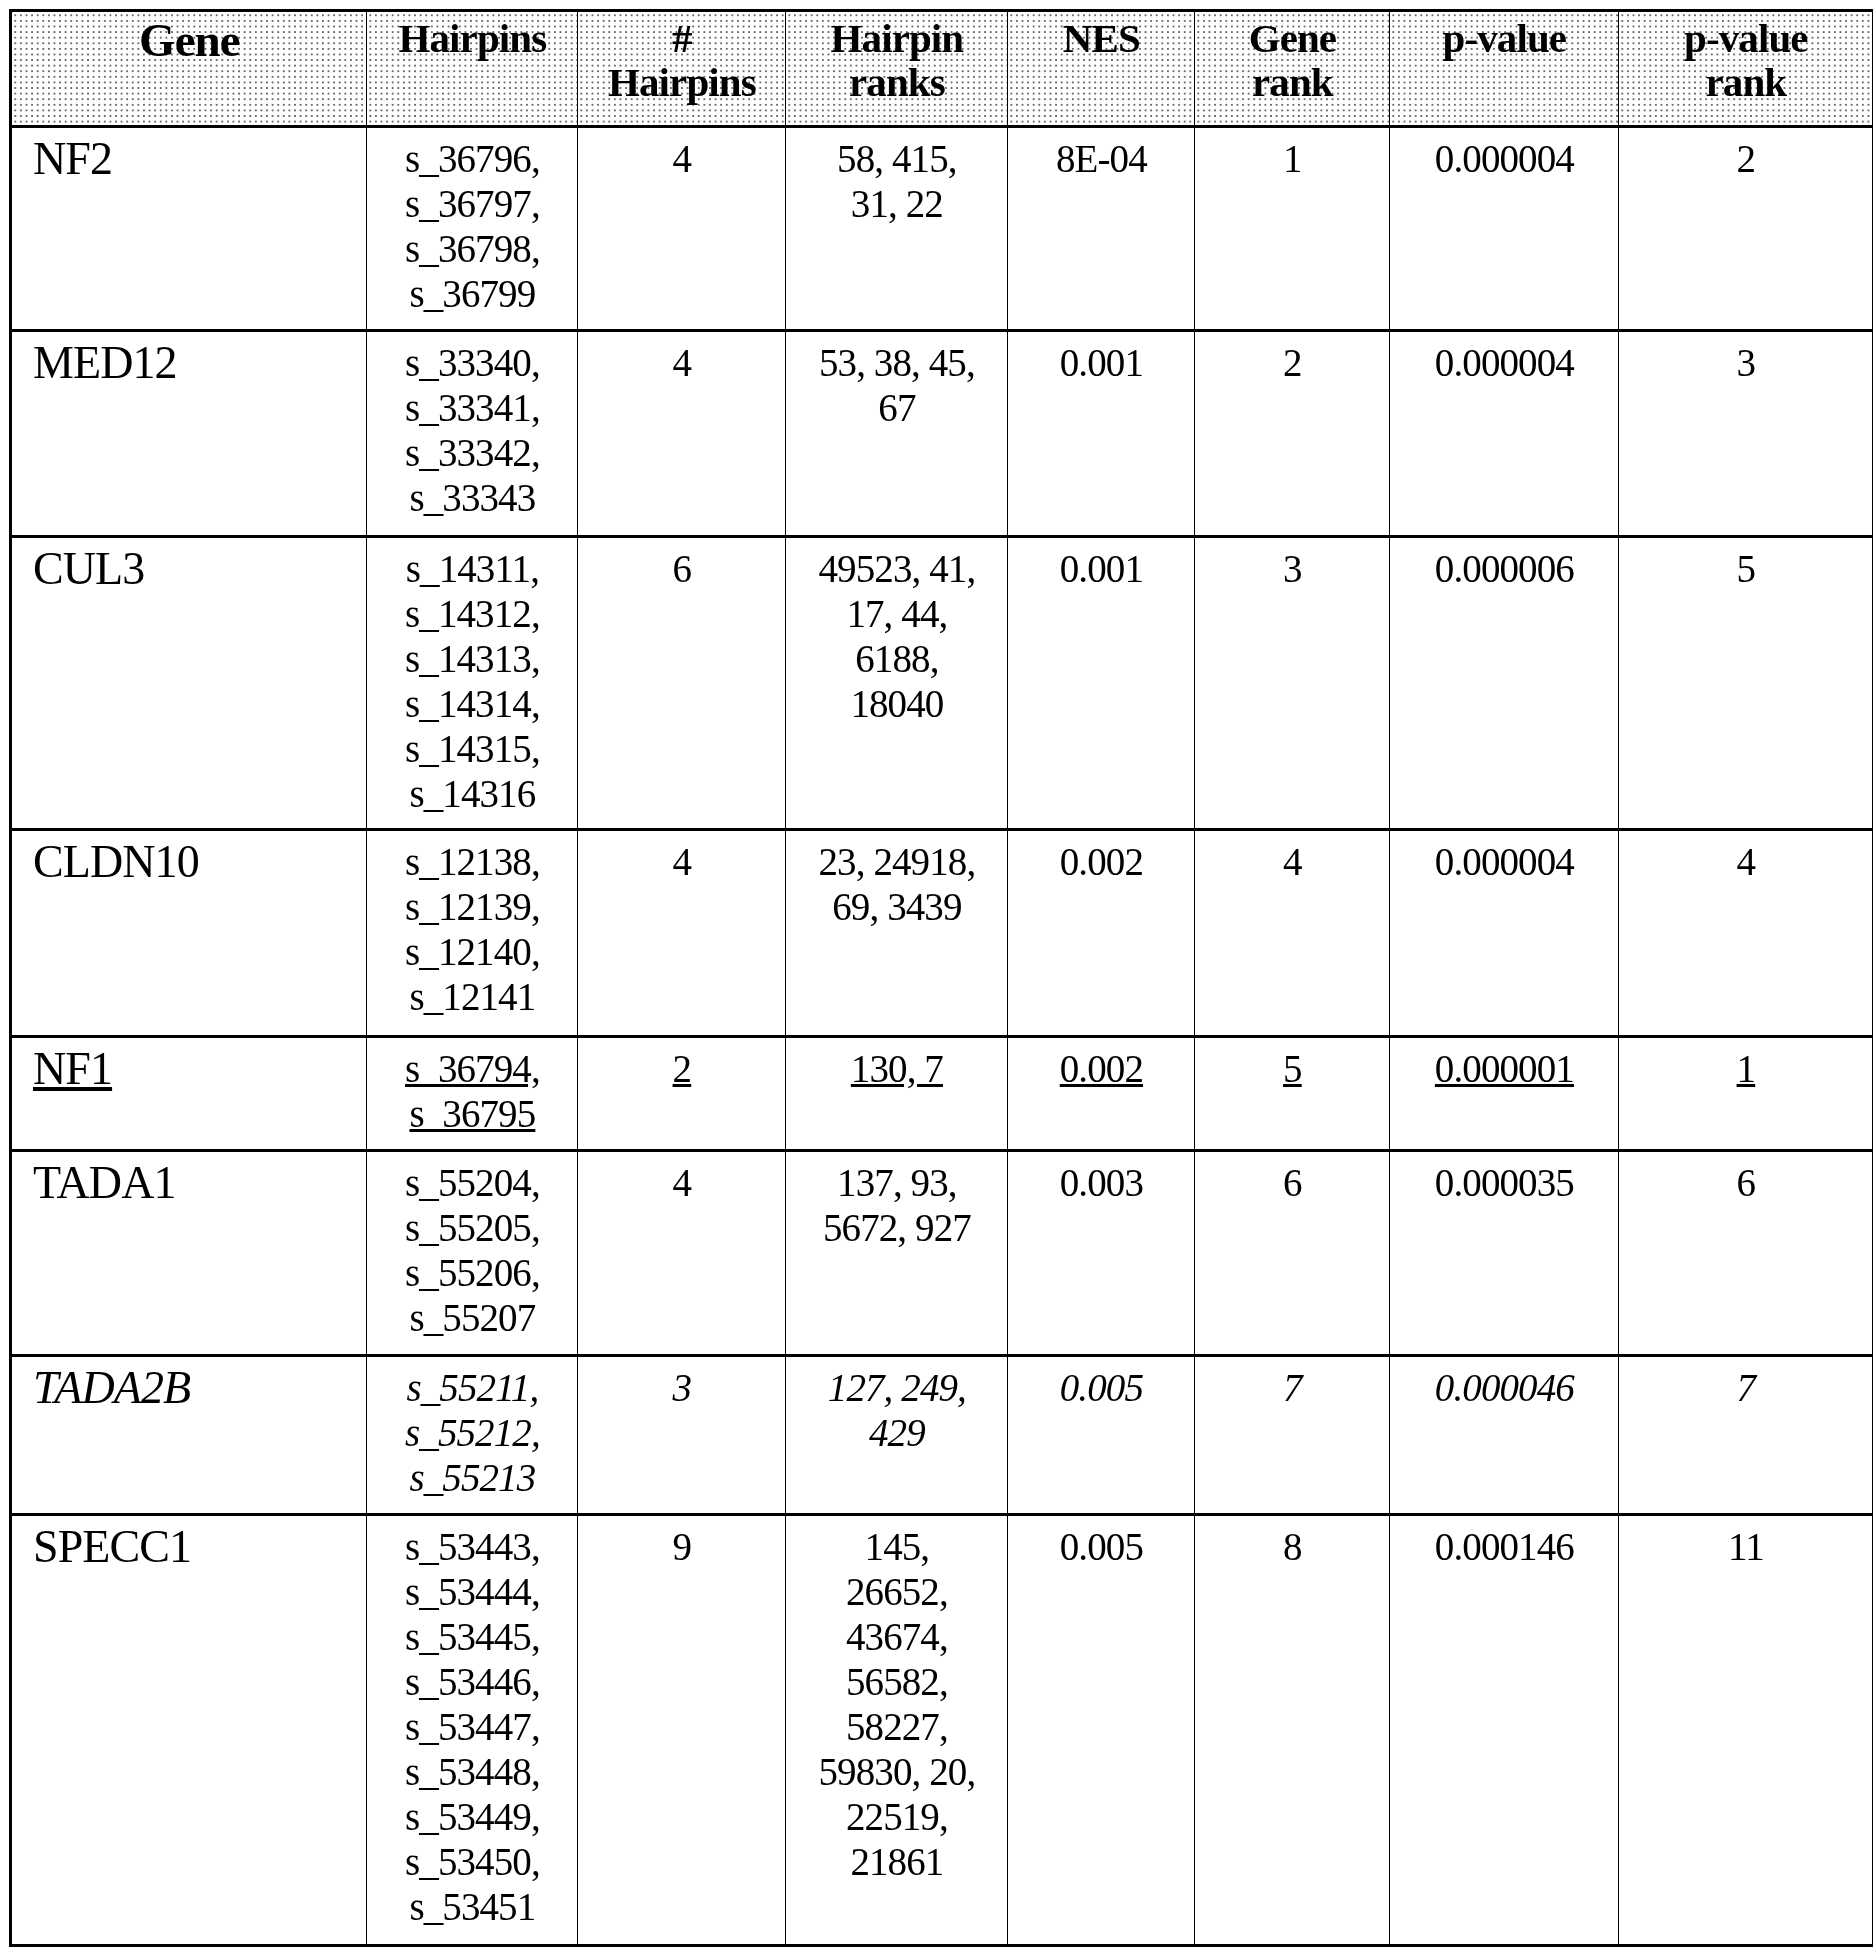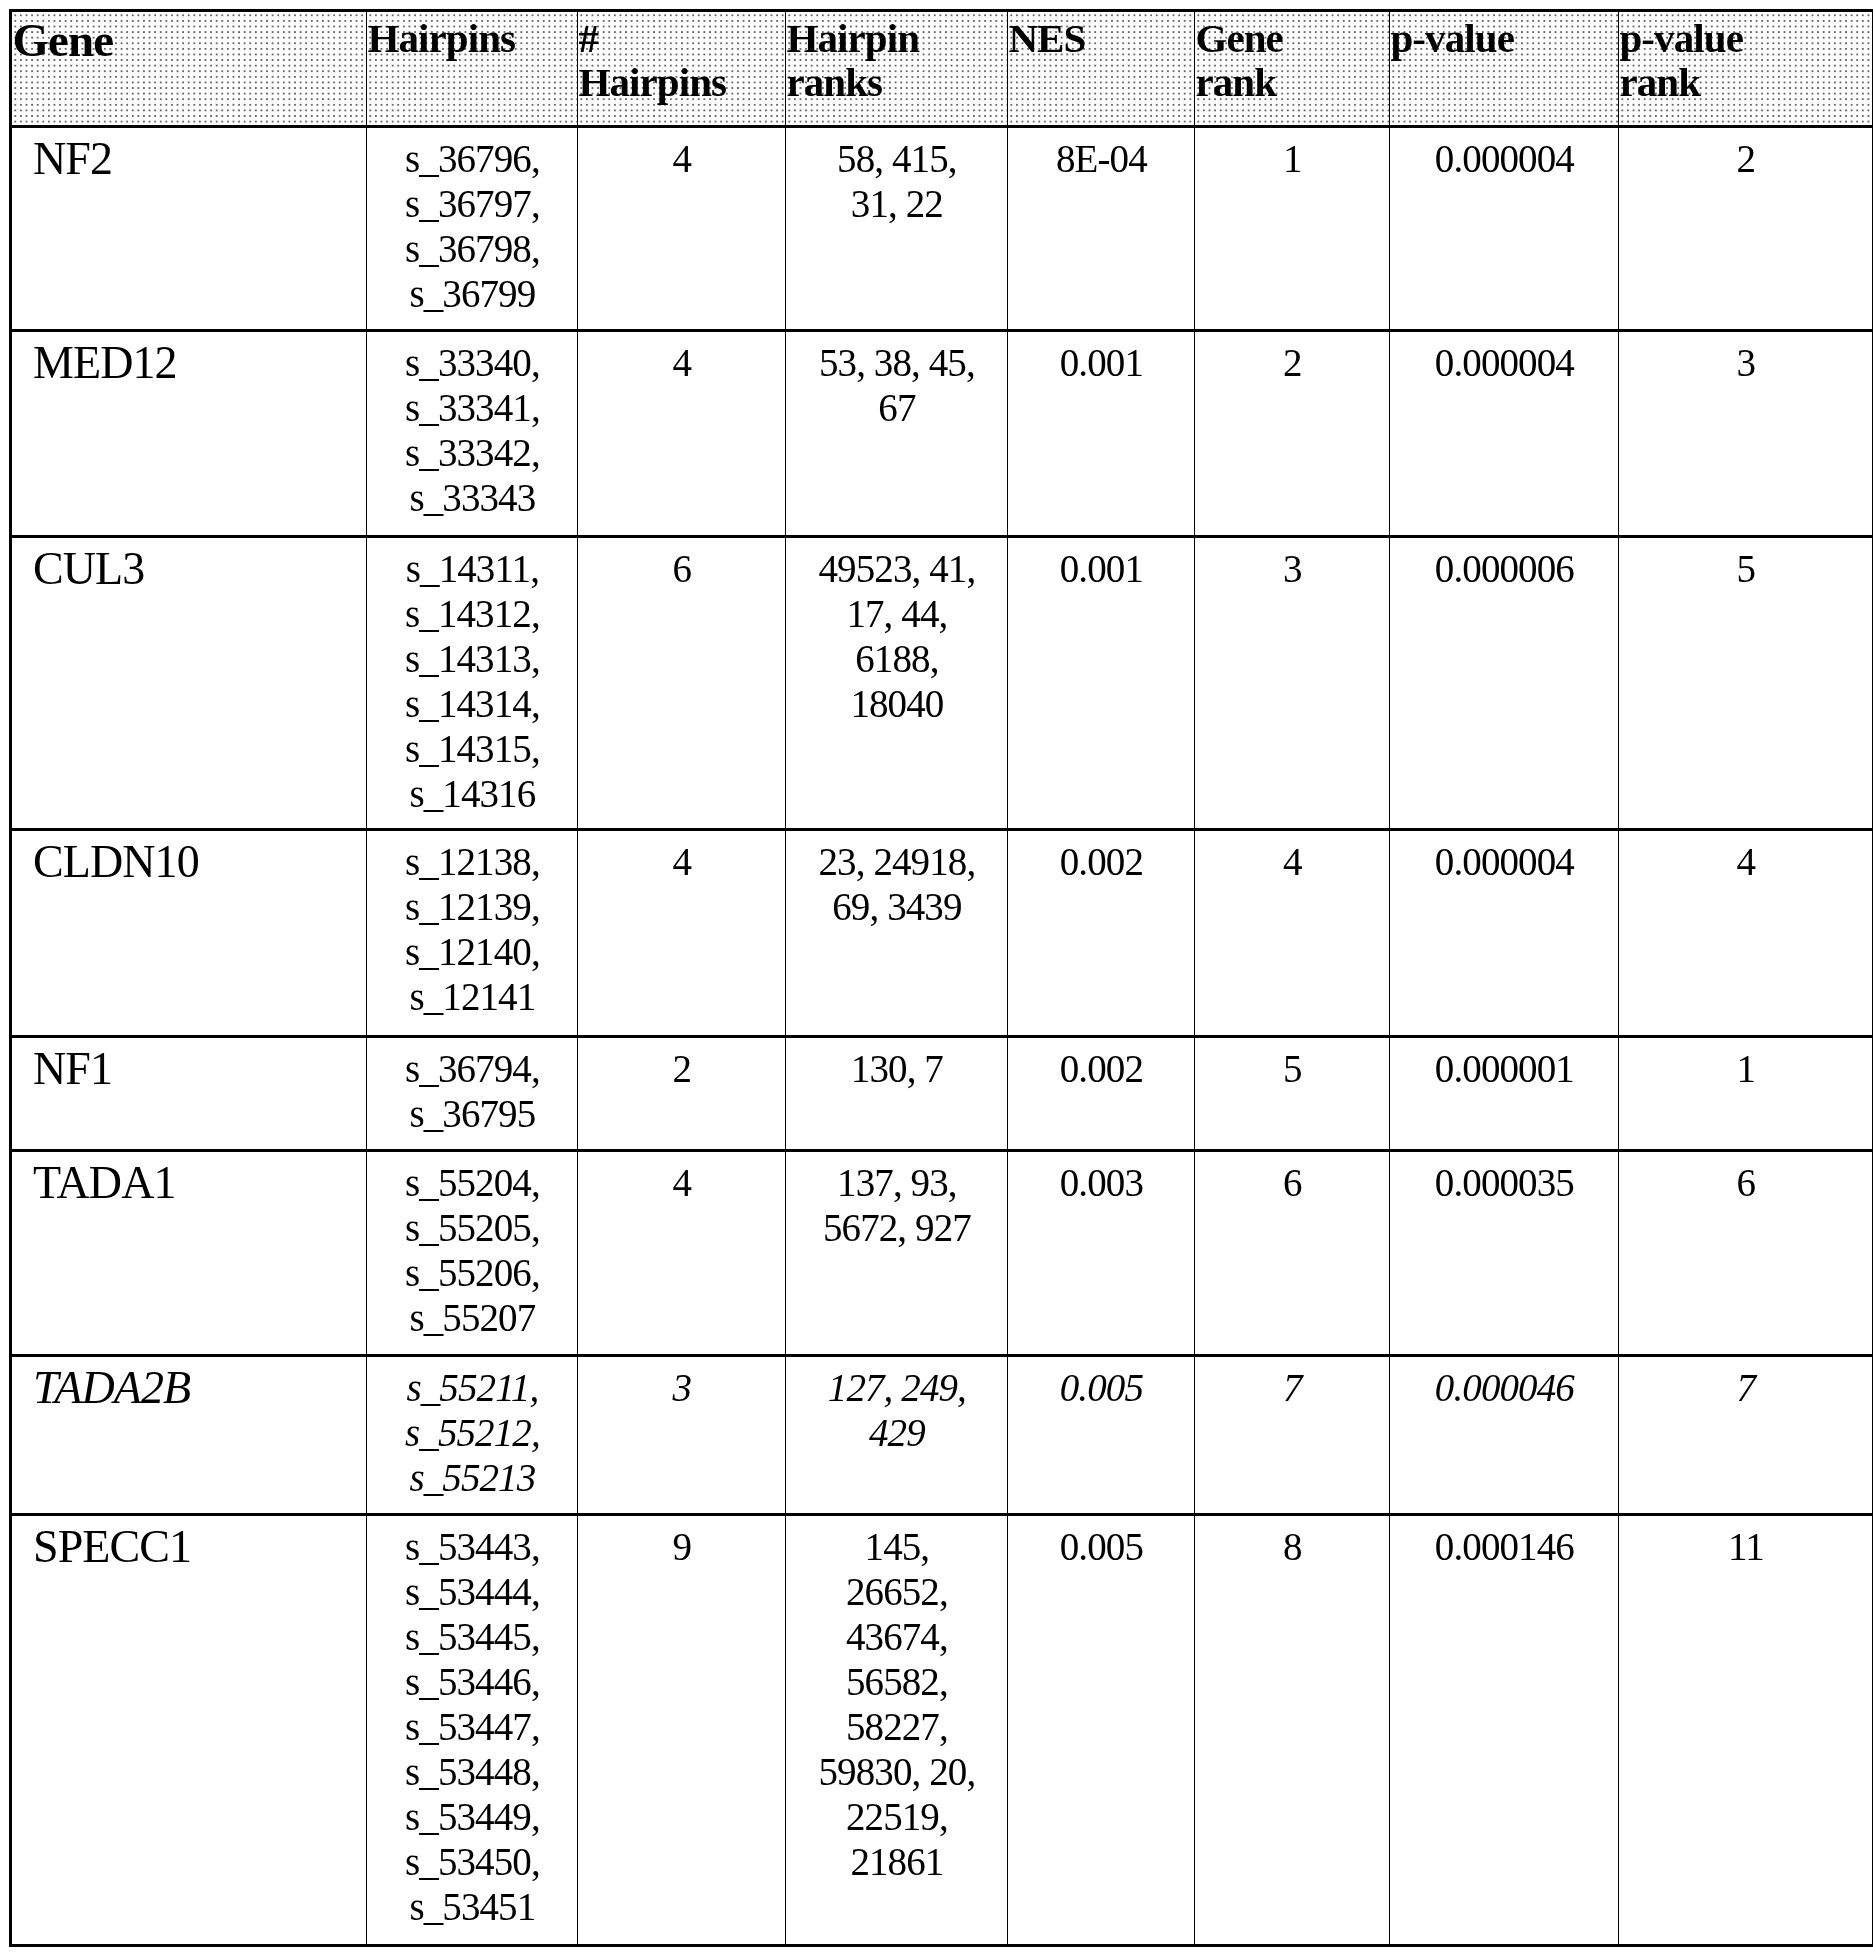--- a/index.html
+++ b/index.html
@@ -34,21 +34,21 @@
   table.gene-table thead th {
     border-top: 3.7px solid #000;
     border-bottom: 3.7px solid #000;
     height: 116px;
     background-color: #ffffff;
     background-image: radial-gradient(circle, #6a6a6a 0.8px, transparent 1.2px);
     background-size: 5.6px 5.6px;
     font-weight: bold;
     font-size: 41px;
     line-height: 44px;
-    text-align: left;
+    text-align: center;
     padding-top: 3.7px;
     letter-spacing: -0.9px;
   }
   table.gene-table thead th.col-gene {
     font-size: 47px;
     line-height: 49px;
   }
   table.gene-table tbody td {
     border-bottom: 3.7px solid #000;
     font-size: 39px;
@@ -239,21 +239,21 @@
         <td>
           <span class="line">4</span>
         </td>
         <td>
           <span class="line">0.000004</span>
         </td>
         <td>
           <span class="line">4</span>
         </td>
       </tr>
-      <tr style="height: 114px;">
+      <tr style="height: 114px; text-decoration: underline;">
         <td class="cell-gene">
           <span class="line">NF1</span>
         </td>
         <td>
           <span class="line">s_36794,</span>
           <span class="line">s_36795</span>
         </td>
         <td>
           <span class="line">2</span>
         </td>

